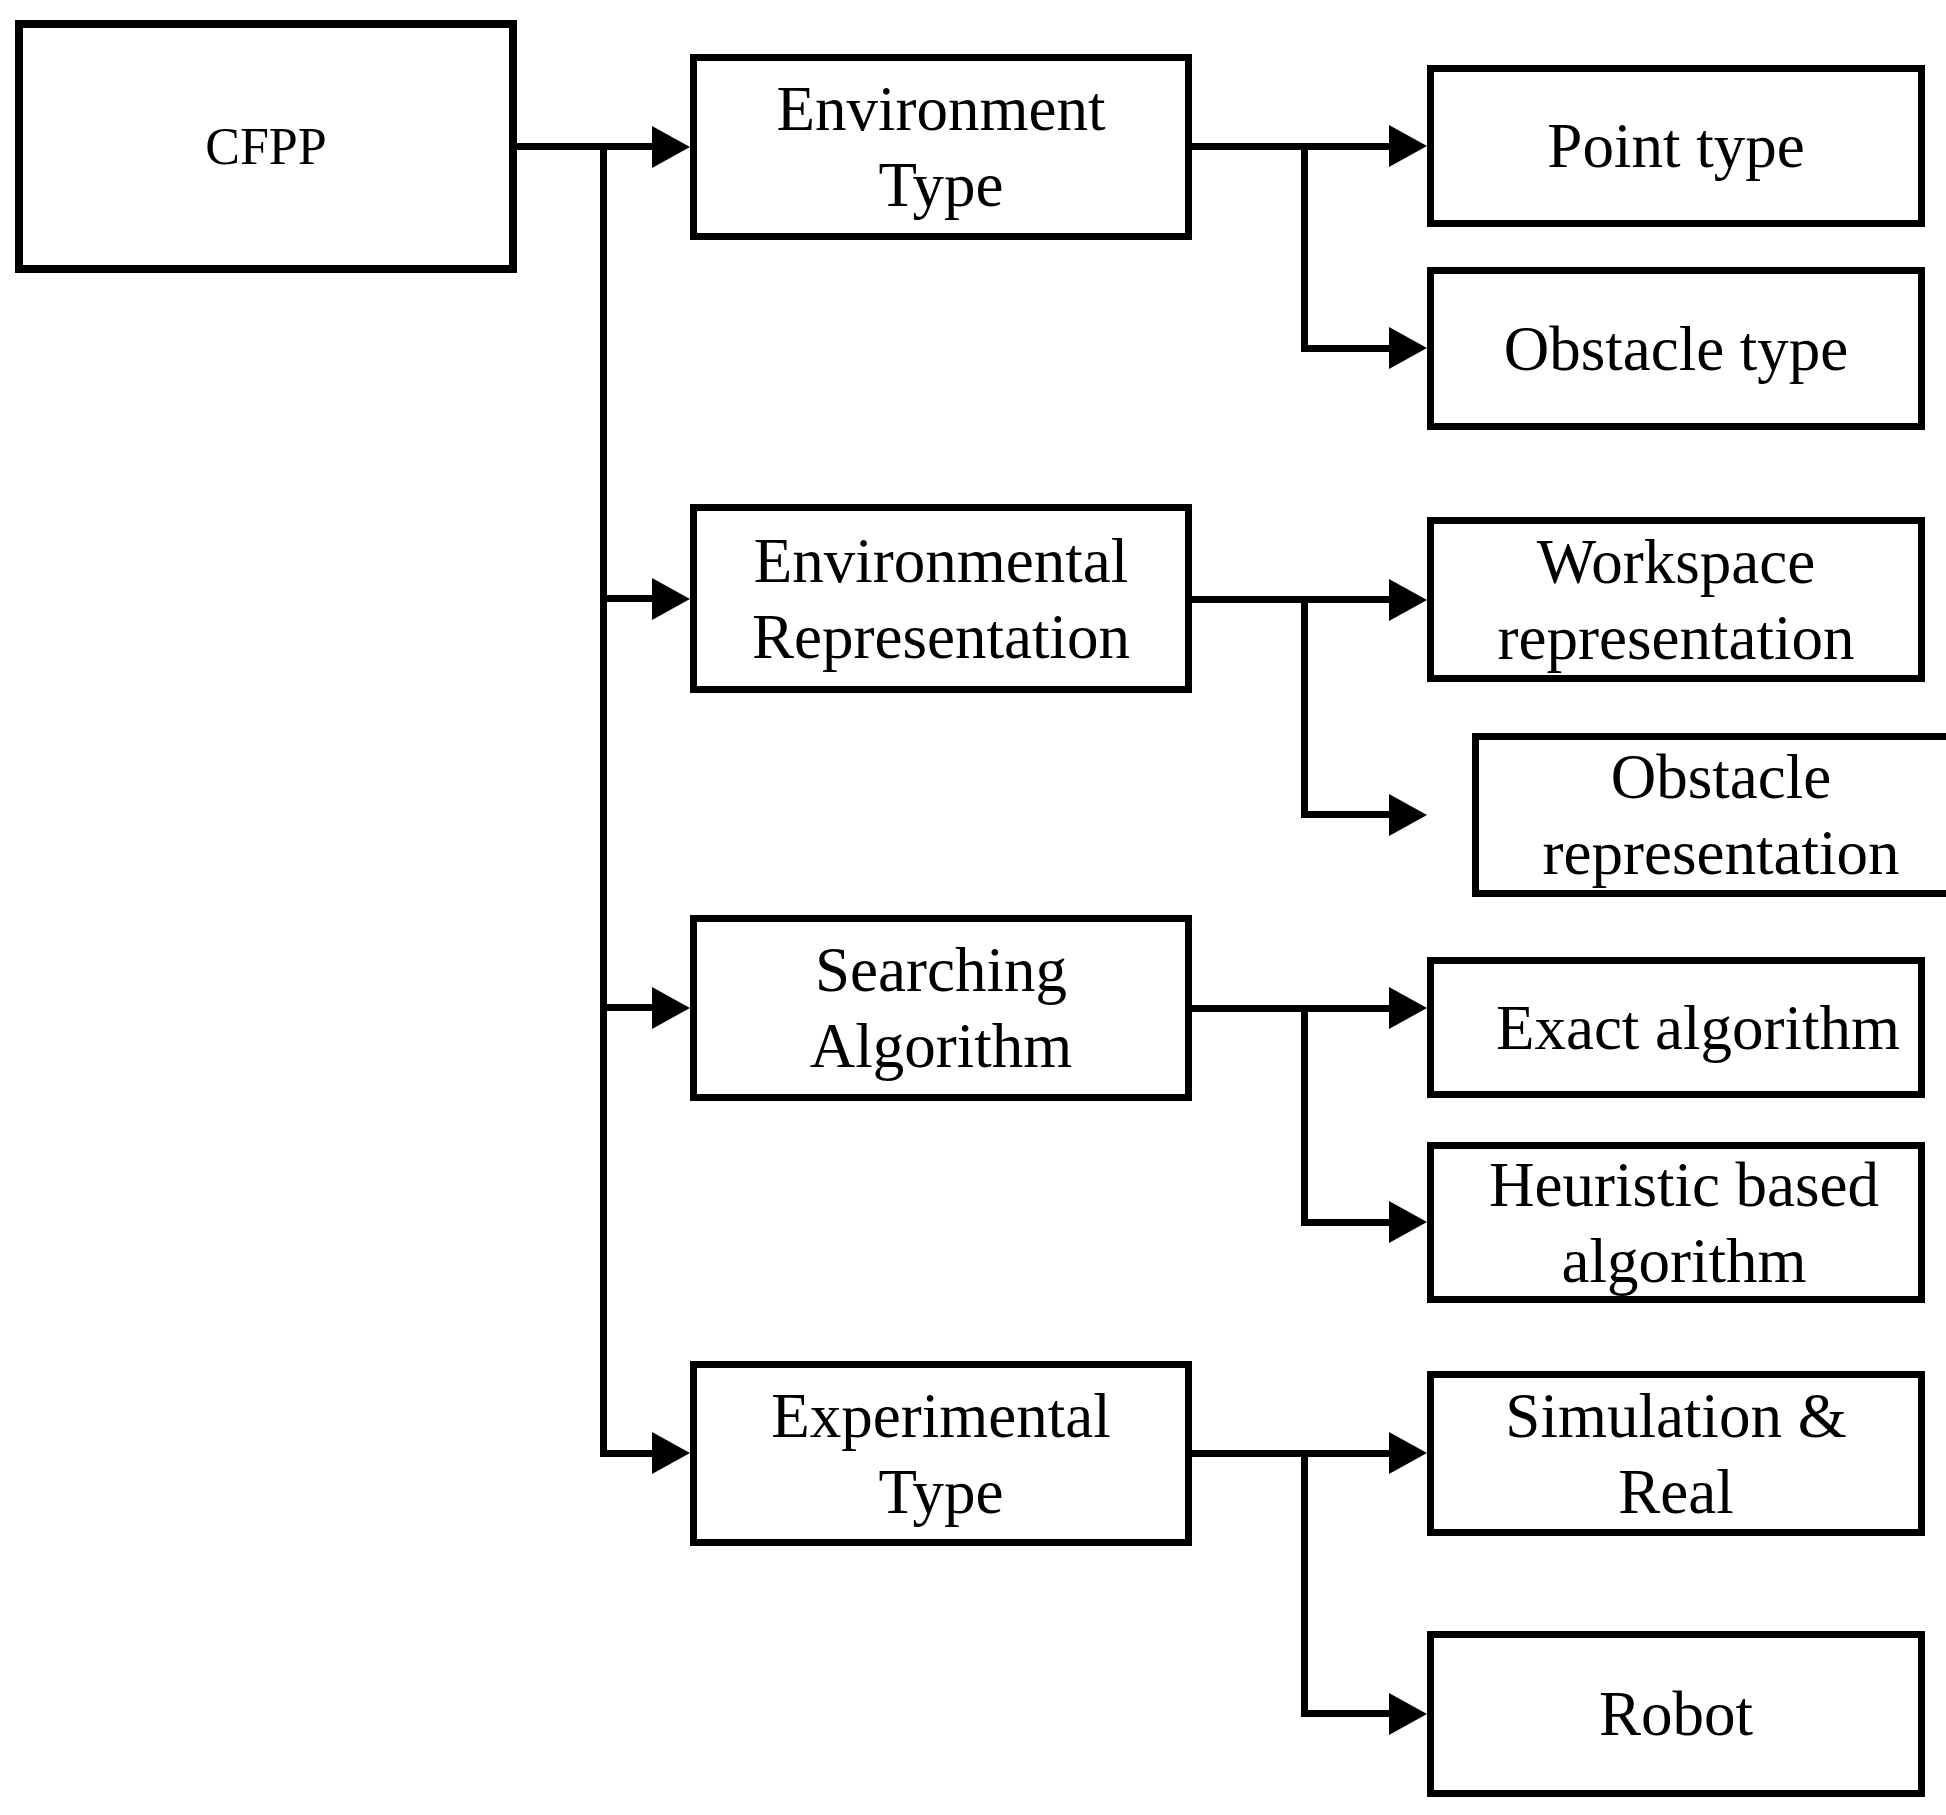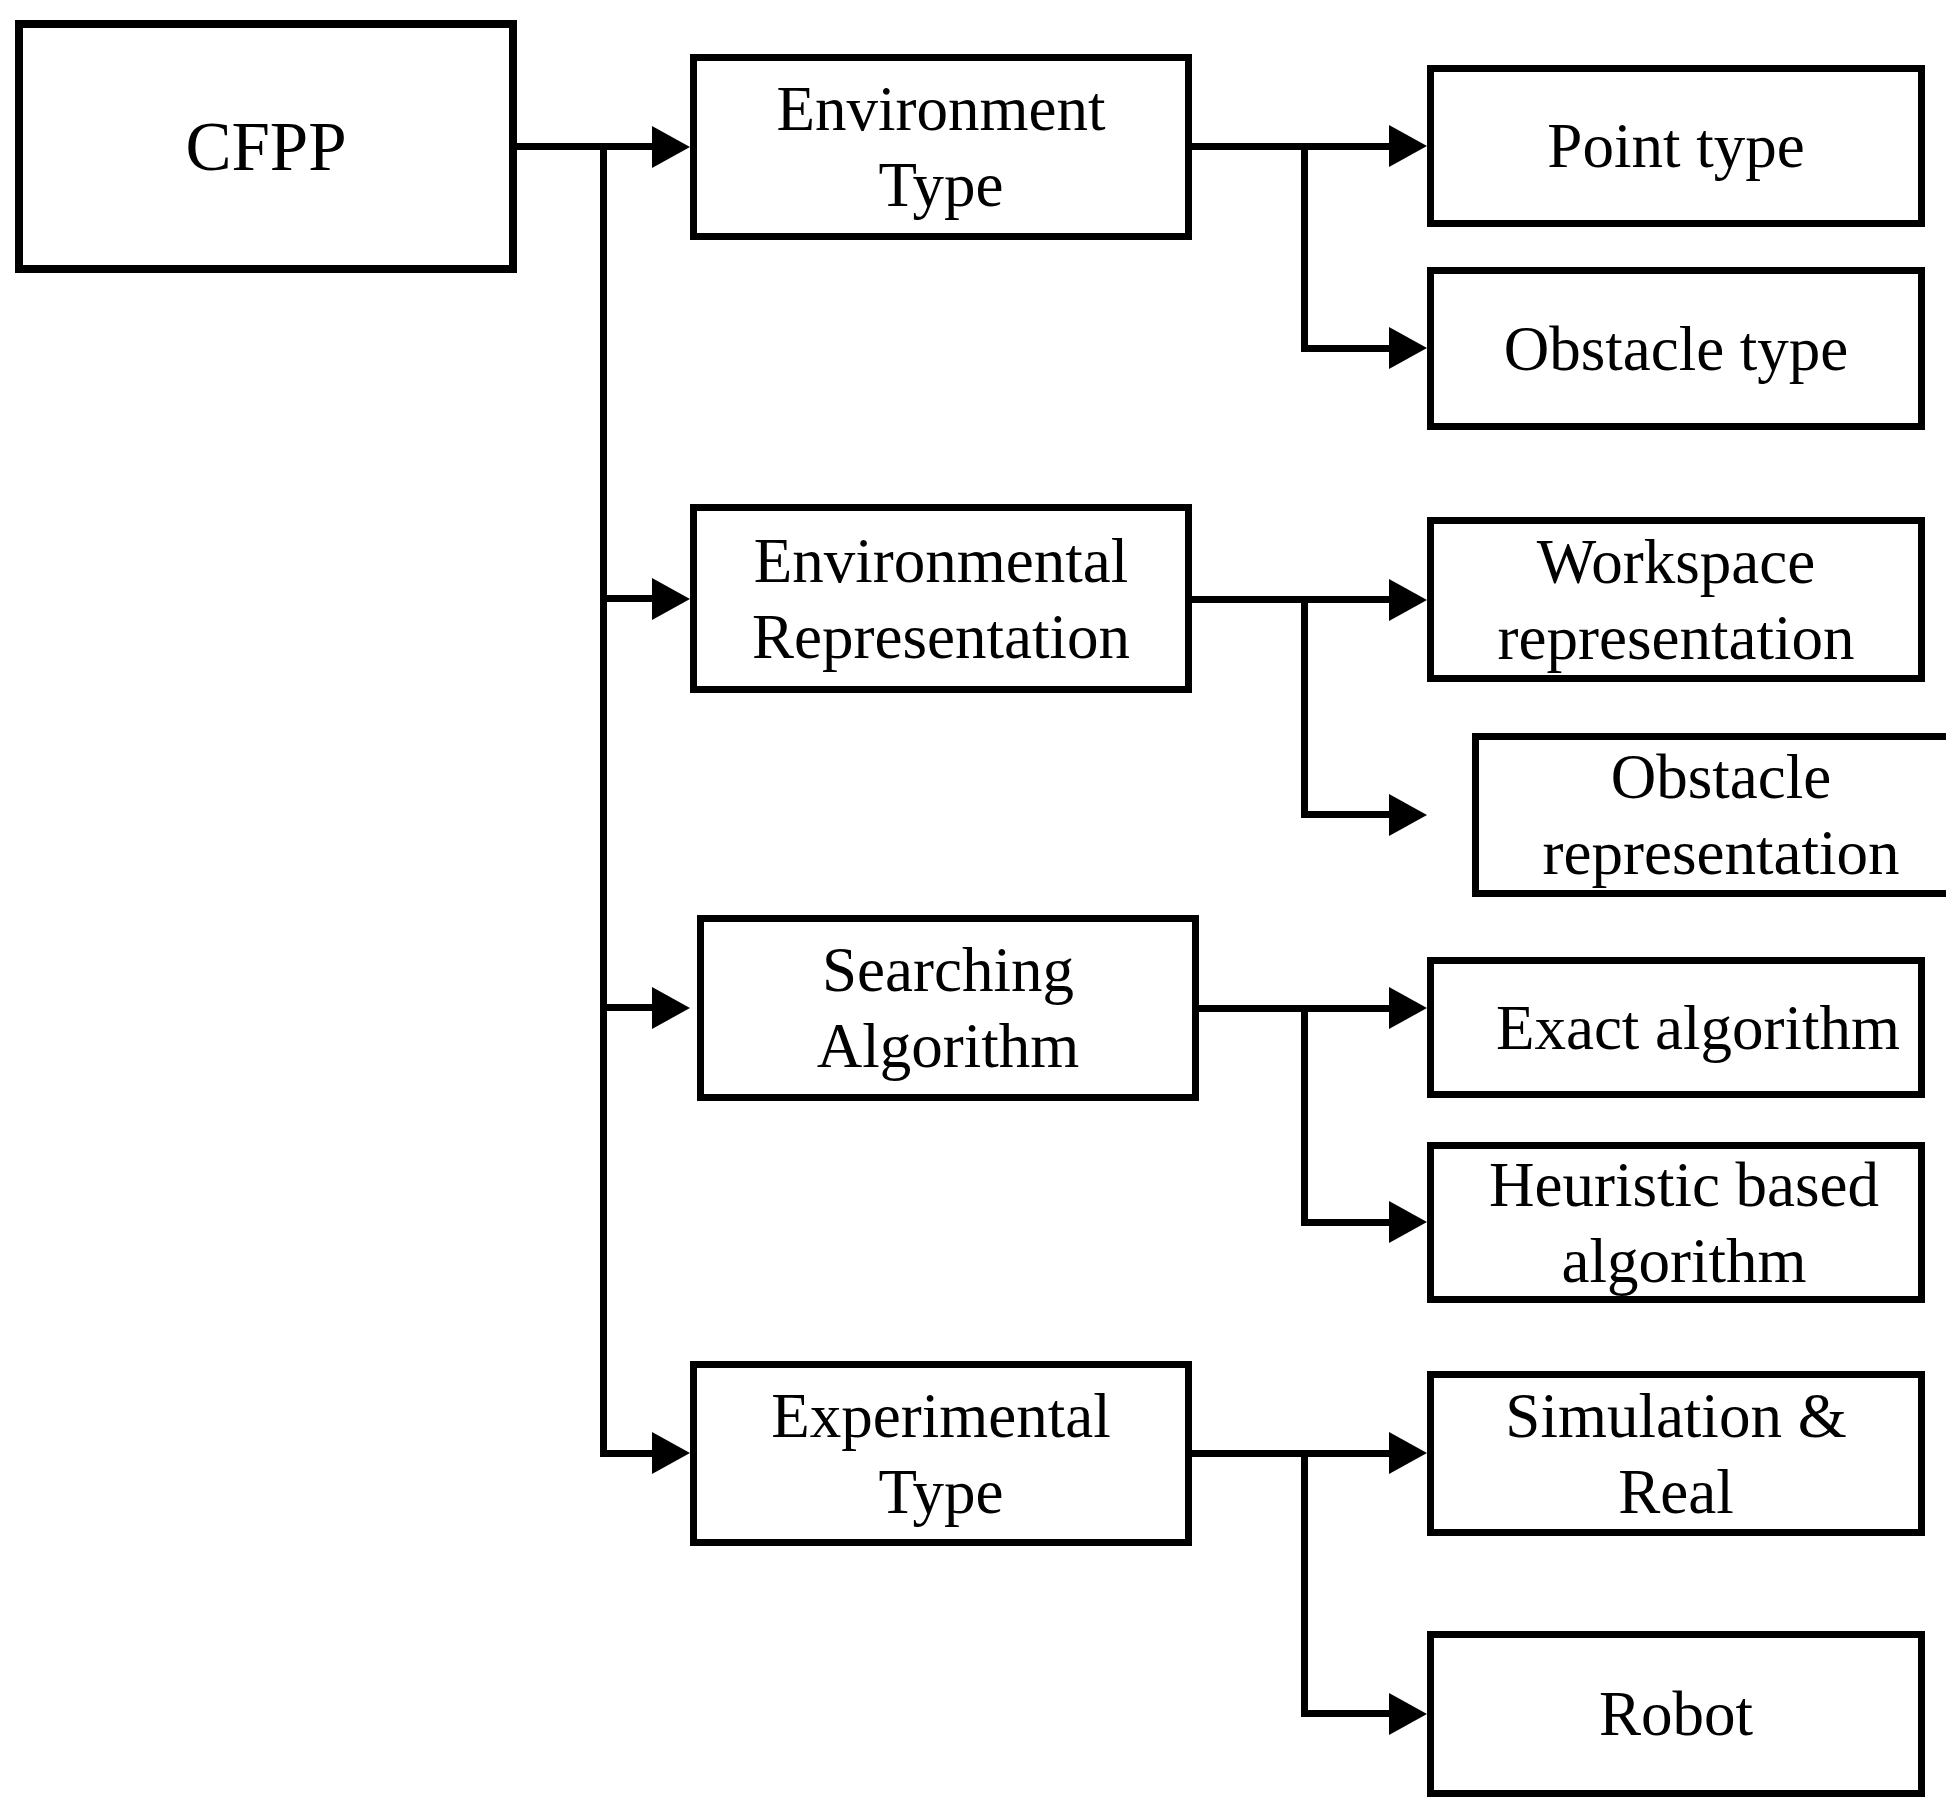--- a/index.html
+++ b/index.html
@@ -23,25 +23,25 @@
     text-align: center;
   }
   .lbl {
     white-space: pre-line;
     font-size: 63px;
     line-height: 76px;
     color: #000000;
   }
   
   #b-cfpp { left: 15px;  top: 20px;   width: 502px; height: 253px; border-width: 8px; }
-  #b-cfpp .lbl { font-size: 69px; }
+  #b-cfpp .lbl { font-size: 52px; }
   
   #b-m0 { left: 690px; top: 54px;   width: 502px; height: 186px; }
   #b-m1 { left: 690px; top: 504px;  width: 502px; height: 189px; }
-  #b-m2 { left: 690px; top: 915px;  width: 502px; height: 186px; margin-left: 7px; }
+  #b-m2 { left: 690px; top: 915px;  width: 502px; height: 186px; }
   #b-m3 { left: 690px; top: 1361px; width: 502px; height: 185px; }
   
   #b-r0 { left: 1427px; top: 65px;   width: 498px; height: 162px; }
   #b-r1 { left: 1427px; top: 267px;  width: 498px; height: 163px; }
   #b-r2 { left: 1427px; top: 517px;  width: 498px; height: 165px; }
   #b-r3 { left: 1427px; top: 733px;  width: 498px; height: 164px; margin-left: 45px; }
   #b-r4 { left: 1427px; top: 957px;  width: 498px; height: 141px; padding-left: 44px; }
   #b-r5 { left: 1427px; top: 1142px; width: 498px; height: 161px; padding-left: 16px; }
   #b-r6 { left: 1427px; top: 1371px; width: 498px; height: 165px; }
   #b-r7 { left: 1427px; top: 1631px; width: 498px; height: 166px; }

